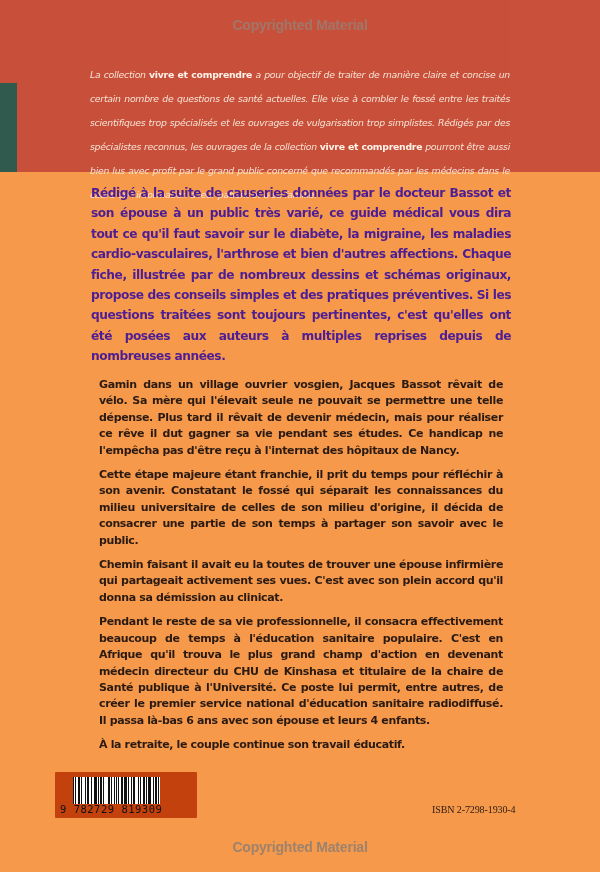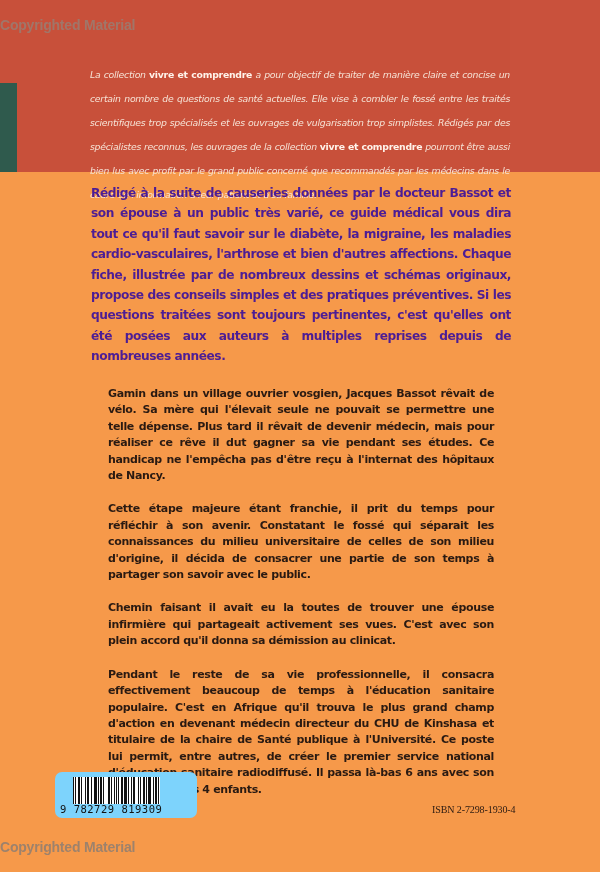--- a/index.html
+++ b/index.html
@@ -14,21 +14,21 @@
   }
   .top-band .right-shade {
     position: absolute; right: 0; top: 0; width: 90px; height: 172px;
     background: #c9513c;
   }
   .green-bar {
     position: absolute; left: 0; top: 83px; width: 17px; height: 89px;
     background: #2f5a4d;
   }
   .watermark {
-    position: absolute; left: 0; width: 600px; 
+    position: absolute; left: 0; width: 600px; text-align: center;
     font-family: "Liberation Sans", sans-serif; font-size: 14px; font-weight: bold;
     color: #8f8078; opacity: 0.85; letter-spacing: -0.2px;
   }
   .watermark.top { top: 17px; color: #9a7d72; }
   .watermark.bottom { top: 839px; color: #8e7e72; }
   .intro {
     position: absolute; left: 90px; top: 63px; width: 420px;
     font-family: "DejaVu Sans", sans-serif; font-style: italic;
     font-size: 9.3px; line-height: 24px; color: #f6e3d6;
     text-align: justify; letter-spacing: -0.25px;
@@ -39,24 +39,24 @@
     font-family: "DejaVu Sans", sans-serif; font-weight: bold;
     font-size: 12.2px; line-height: 20.4px; color: #4c1d95;
     text-align: justify; letter-spacing: -0.45px;
   }
   .bio {
     position: absolute; left: 91px; top: 369px; width: 420px;
     font-family: "DejaVu Sans", sans-serif; font-weight: bold;
     font-size: 11px; line-height: 16.4px; color: #2a1a12;
     letter-spacing: -0.35px;
   }
-  .bio p { margin: 17px; text-align: justify; }
+  .bio p { margin: 8px; text-align: justify; }
   .barcode {
     position: absolute; left: 55px; top: 772px; width: 142px; height: 46px;
-    background: #7dd3fc; border-radius: 7px;
+    background: #c2410c; border-radius: 1px;
   }
   .barcode .bars {
     position: absolute; left: 18px; top: 5px; width: 118px; height: 27px;
     display: flex; align-items: stretch;
   }
   .barcode .bars span { display: block; height: 100%; }
   .barcode .digits {
     position: absolute; left: 5px; top: 31px; width: 134px;
     font-family: "DejaVu Sans Mono", monospace; font-size: 10.5px; color: #111;
     white-space: pre; letter-spacing: 0.5px;
@@ -79,20 +79,21 @@
 
 <div class="intro"><span>La collection </span><b>vivre et comprendre</b><span> a pour objectif de traiter de manière claire et concise un certain nombre de questions de santé actuelles. Elle vise à combler le fossé entre les traités scientifiques trop spécialisés et les ouvrages de vulgarisation trop simplistes. Rédigés par des spécialistes reconnus, les ouvrages de la collection </span><b>vivre et comprendre</b><span> pourront être aussi bien lus avec profit par le grand public concerné que recommandés par les médecins dans le cadre de l'information à leur patient et à sa famille.</span></div>
 
 <div class="summary">Rédigé à la suite de causeries données par le docteur Bassot et son épouse à un public très varié, ce guide médical vous dira tout ce qu'il faut savoir sur le diabète, la migraine, les maladies cardio-vasculaires, l'arthrose et bien d'autres affections. Chaque fiche, illustrée par de nombreux dessins et schémas originaux, propose des conseils simples et des pratiques préventives. Si les questions traitées sont toujours pertinentes, c'est qu'elles ont été posées aux auteurs à multiples reprises depuis de nombreuses années.</div>
 
 <div class="bio">
   <p>Gamin dans un village ouvrier vosgien, Jacques Bassot rêvait de vélo. Sa mère qui l'élevait seule ne pouvait se permettre une telle dépense. Plus tard il rêvait de devenir médecin, mais pour réaliser ce rêve il dut gagner sa vie pendant ses études. Ce handicap ne l'empêcha pas d'être reçu à l'internat des hôpitaux de Nancy.</p>
   <p>Cette étape majeure étant franchie, il prit du temps pour réfléchir à son avenir. Constatant le fossé qui séparait les connaissances du milieu universitaire de celles de son milieu d'origine, il décida de consacrer une partie de son temps à partager son savoir avec le public.</p>
   <p>Chemin faisant il avait eu la toutes de trouver une épouse infirmière qui partageait activement ses vues. C'est avec son plein accord qu'il donna sa démission au clinicat.</p>
   <p>Pendant le reste de sa vie professionnelle, il consacra effectivement beaucoup de temps à l'éducation sanitaire populaire. C'est en Afrique qu'il trouva le plus grand champ d'action en devenant médecin directeur du CHU de Kinshasa et titulaire de la chaire de Santé publique à l'Université. Ce poste lui permit, entre autres, de créer le premier service national d'éducation sanitaire radiodiffusé. Il passa là-bas 6 ans avec son épouse et leurs 4 enfants.</p>
+  <p>À la retraite, le couple continue son travail éducatif.</p>
 </div>
 
 <div class="barcode">
   <div class="bars" id="bars">
       <span style="width: 1.02px; background: rgb(17, 17, 17);"></span>
       <span style="width: 1.02px; background: rgb(255, 255, 255);"></span>
       <span style="width: 1.02px; background: rgb(17, 17, 17);"></span>
       <span style="width: 2.04px; background: rgb(255, 255, 255);"></span>
       <span style="width: 2.04px; background: rgb(17, 17, 17);"></span>
       <span style="width: 1.02px; background: rgb(255, 255, 255);"></span>

